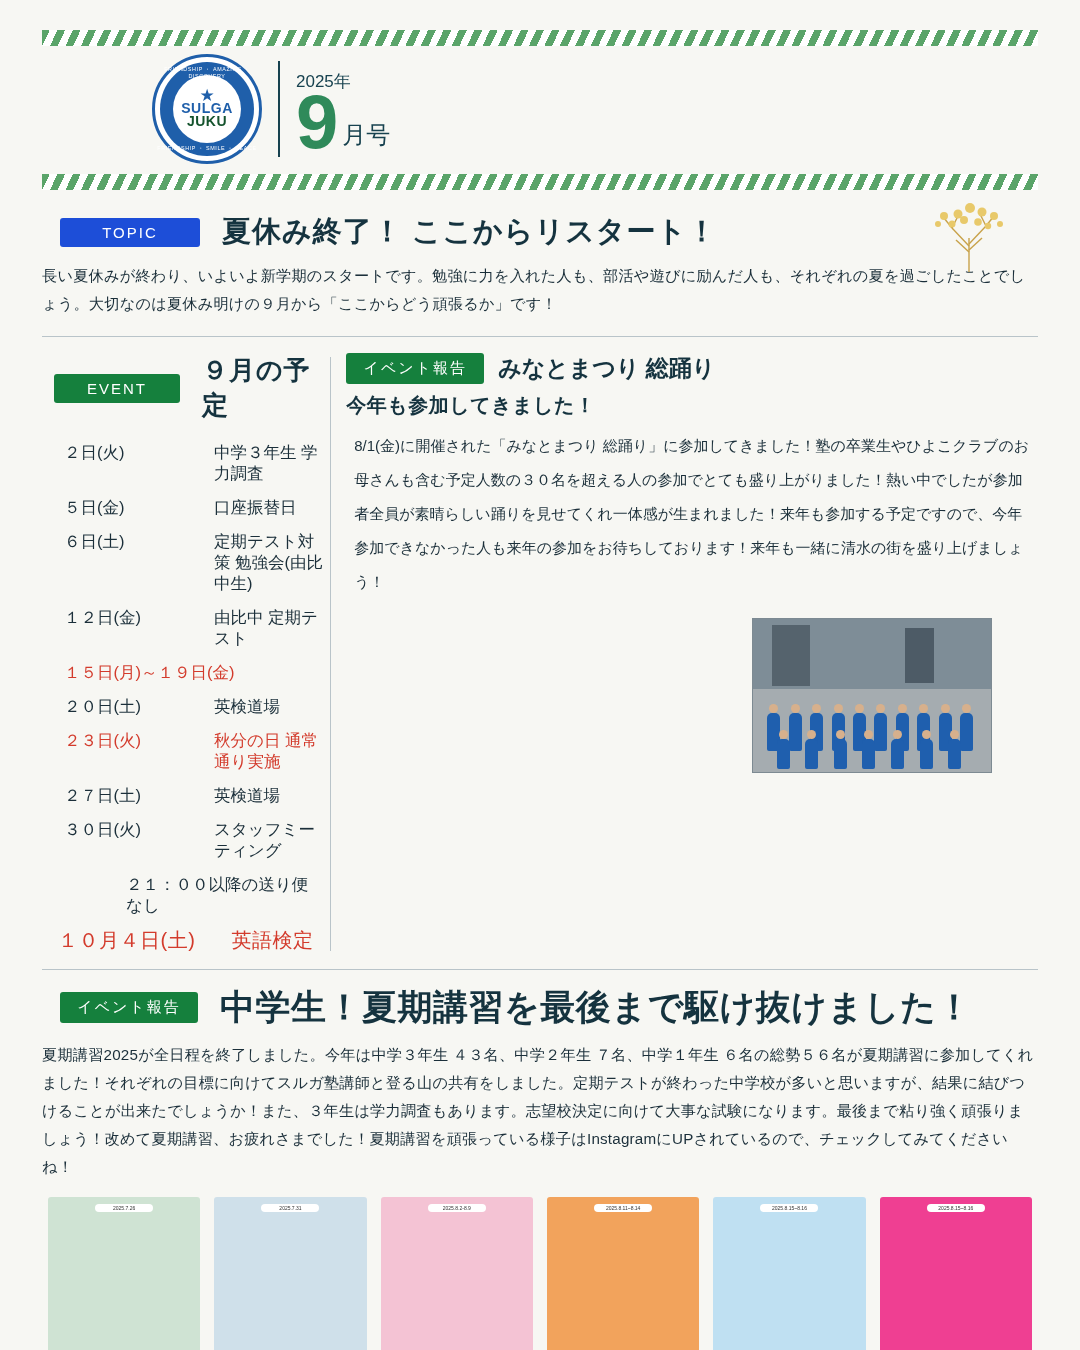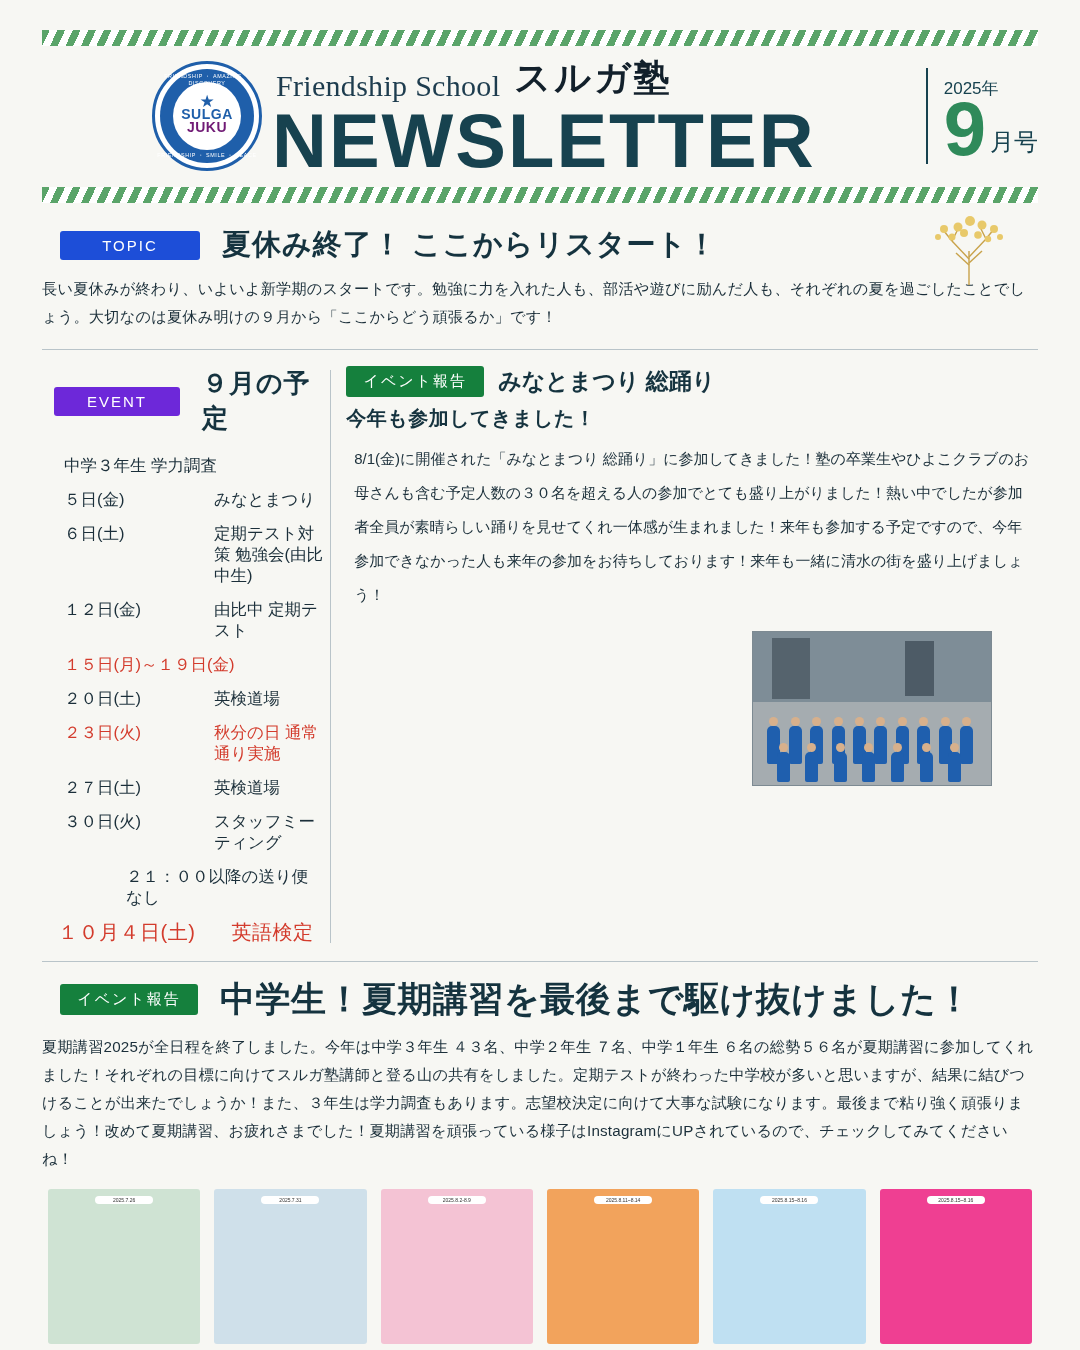--- a/index.html
+++ b/index.html
@@ -81,21 +81,21 @@
   .logo .l1 {
     font-size: 14px;
     font-weight: bold;
     color: #1f5faa;
     letter-spacing: .5px;
     line-height: 13px;
   }
   .logo .l2 {
     font-size: 14px;
     font-weight: bold;
-    color: #701a75;
+    color: #14532d;
     letter-spacing: .5px;
     line-height: 13px;
   }
   .logo .arc {
     position: absolute;
     top: 9px;
     left: 0; right: 0;
     text-align: center;
     font-size: 5.4px;
     color: #ffffff;
@@ -188,21 +188,21 @@
     display: inline-block;
     color: #fff;
     font-size: 15px;
     letter-spacing: 2px;
     padding: 6px 0;
     width: 140px;
     text-align: center;
     border-radius: 3px;
   }
   .tag.orange { background: #1d4ed8; }
-  .tag.navy { background: #6d28d9; }
+  .tag.navy { background: #15803d; }
   .tag.green { background: #15803d; }
   .topic-title {
     font-size: 29px;
     font-weight: bold;
     color: #15333f;
     letter-spacing: 1px;
   }
   .tree {
     position: absolute;
     right: 14px;
@@ -399,27 +399,20 @@
       <div class="ring"></div>
       <div class="arc">FRIENDSHIP ・ AMAZING ・ DISCOVERY</div>
       <div class="arc-bottom">FRIENDSHIP ・ SMILE ・ PEACE</div>
       <div class="inner">
         <div class="star">★</div>
         <div class="l1">SULGA</div>
         <div class="l2">JUKU</div>
       </div>
     </div>
 
-    <div class="titleblock">
-      <div class="line1">
-        <span class="fs-en">Friendship School</span>
-        <span class="fs-jp">スルガ塾</span>
-      </div>
-      <div class="newsletter">NEWSLETTER</div>
-    </div>
 
     <div class="issue">
       <div class="year">2025年</div>
       <div class="mrow">
         <span class="month">9</span>
         <span class="gou">月号</span>
       </div>
     </div>
   </div>
 
@@ -465,25 +458,26 @@
   <div class="cols">
 
     <div class="col-left">
       <div class="evt-head">
         <span class="tag navy">EVENT</span>
         <span class="evt-title">９月の予定</span>
       </div>
 
       <div class="sched">
         <div class="sched-row">
+          <span class="sched-date">２日(火)</span>
           <span class="sched-desc">中学３年生 学力調査</span>
         </div>
         <div class="sched-row">
           <span class="sched-date">５日(金)</span>
-          <span class="sched-desc">みなとまつり</span>
+          <span class="sched-desc">口座振替日</span>
         </div>
         <div class="sched-row">
           <span class="sched-date">６日(土)</span>
           <span class="sched-desc">定期テスト対策 勉強会(由比中生)</span>
         </div>
         <div class="sched-row">
           <span class="sched-date">１２日(金)</span>
           <span class="sched-desc">由比中 定期テスト</span>
         </div>
         <div class="sched-row red">

